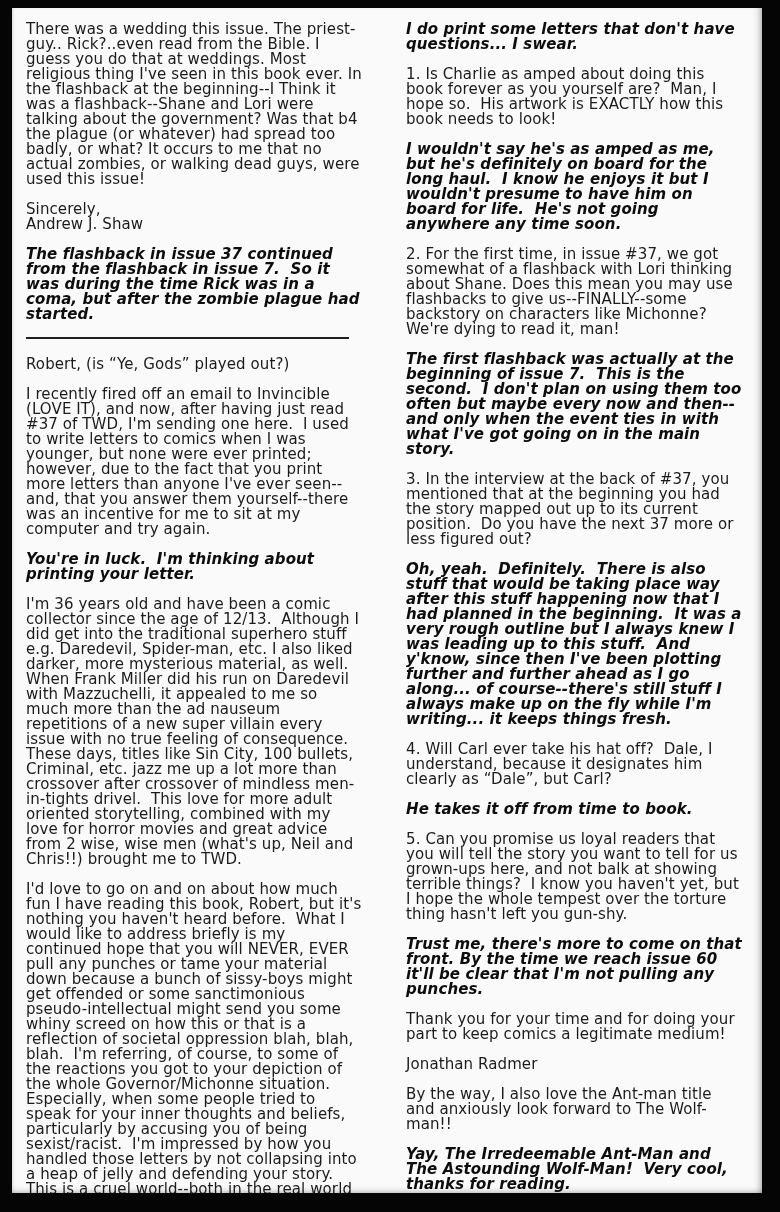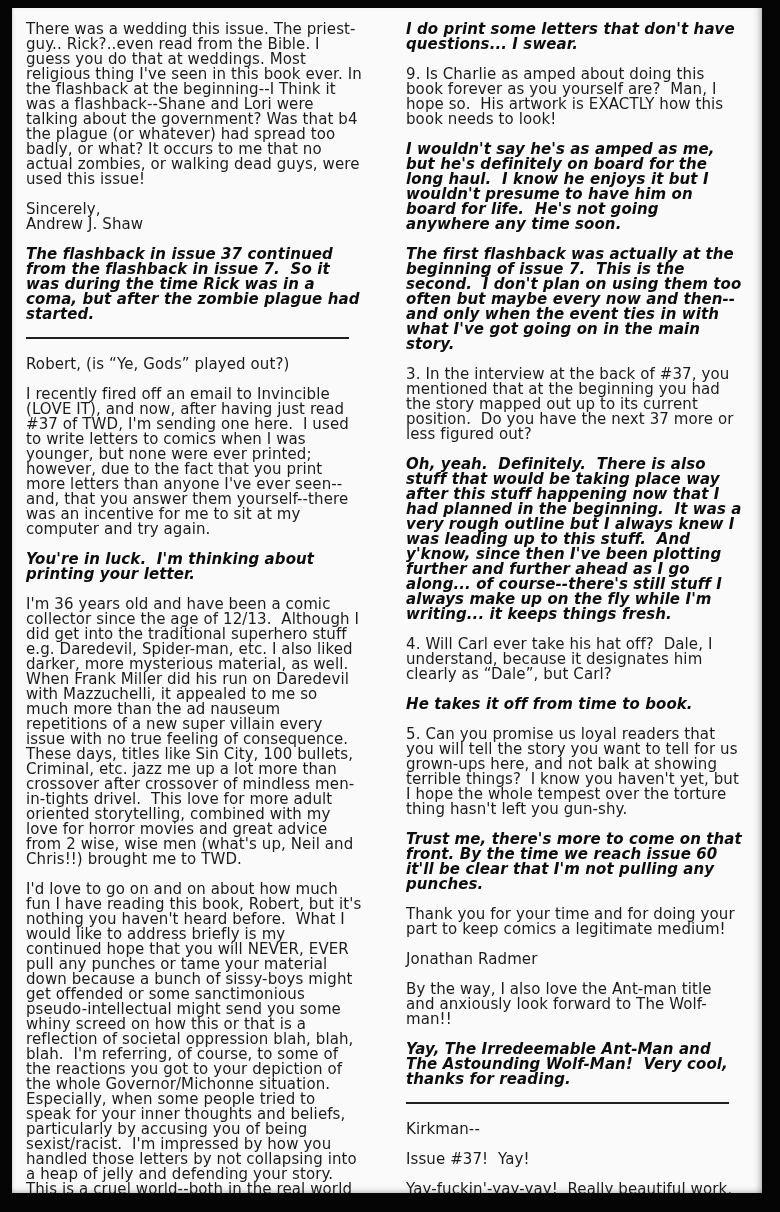--- a/index.html
+++ b/index.html
@@ -66,22 +66,23 @@
       <p class="para bold">The flashback in issue 37 continued from the flashback in issue 7.  So it was during the time Rick was in a coma, but after the zombie plague had started.</p>
       <div class="rule"></div>
       <p class="para">Robert, (is “Ye, Gods” played out?)</p>
       <p class="para">I recently fired off an email to Invincible (LOVE IT), and now, after having just read #37 of TWD, I'm sending one here.  I used to write letters to comics when I was younger, but none were ever printed; however, due to the fact that you print more letters than anyone I've ever seen--and, that you answer them yourself--there was an incentive for me to sit at my computer and try again.</p>
       <p class="para bold">You're in luck.  I'm thinking about printing your letter.</p>
       <p class="para">I'm 36 years old and have been a comic collector since the age of 12/13.  Although I did get into the traditional superhero stuff e.g. Daredevil, Spider-man, etc. I also liked darker, more mysterious material, as well.  When Frank Miller did his run on Daredevil with Mazzuchelli, it appealed to me so much more than the ad nauseum repetitions of a new super villain every issue with no true feeling of consequence.  These days, titles like Sin City, 100 bullets, Criminal, etc. jazz me up a lot more than crossover after crossover of mindless men-in-tights drivel.  This love for more adult oriented storytelling, combined with my love for horror movies and great advice from 2 wise, wise men (what's up, Neil and Chris!!) brought me to TWD.</p>
       <p class="para">I'd love to go on and on about how much fun I have reading this book, Robert, but it's nothing you haven't heard before.  What I would like to address briefly is my continued hope that you will NEVER, EVER pull any punches or tame your material down because a bunch of sissy-boys might get offended or some sanctimonious pseudo-intellectual might send you some whiny screed on how this or that is a reflection of societal oppression blah, blah, blah.  I'm referring, of course, to some of the reactions you got to your depiction of the whole Governor/Michonne situation.  Especially, when some people tried to speak for your inner thoughts and beliefs, particularly by accusing you of being sexist/racist.  I'm impressed by how you handled those letters by not collapsing into a heap of jelly and defending your story.  This is a cruel world--both in the real world and, especially, in the TWD one--and bad things happen.  It's unfortunately symptomatic of our PC society to label anything perceived as negative towards certain individuals/groups as racist, etc.  Not to overstate it, but how dare they pretend to know what you think, Robert, or, for that matter, what the rest of us do!</p>
     </div>
   <div class="col">
       <p class="para bold">I do print some letters that don't have questions... I swear.</p>
-      <p class="para">9. Is Charlie as amped about doing this book forever as you yourself are?  Man, I hope so.  His artwork is EXACTLY how this book needs to look!</p>
+      <p class="para">1. Is Charlie as amped about doing this book forever as you yourself are?  Man, I hope so.  His artwork is EXACTLY how this book needs to look!</p>
       <p class="para bold">I wouldn't say he's as amped as me, but he's definitely on board for the long haul.  I know he enjoys it but I wouldn't presume to have him on board for life.  He's not going anywhere any time soon.</p>
+      <p class="para">2. For the first time, in issue #37, we got somewhat of a flashback with Lori thinking about Shane. Does this mean you may use flashbacks to give us--FINALLY--some backstory on characters like Michonne?  We're dying to read it, man!</p>
       <p class="para bold">The first flashback was actually at the beginning of issue 7.  This is the second.  I don't plan on using them too often but maybe every now and then--and only when the event ties in with what I've got going on in the main story.</p>
       <p class="para">3. In the interview at the back of #37, you mentioned that at the beginning you had the story mapped out up to its current position.  Do you have the next 37 more or less figured out?</p>
       <p class="para bold">Oh, yeah.  Definitely.  There is also stuff that would be taking place way after this stuff happening now that I had planned in the beginning.  It was a very rough outline but I always knew I was leading up to this stuff.  And y'know, since then I've been plotting further and further ahead as I go along... of course--there's still stuff I always make up on the fly while I'm writing... it keeps things fresh.</p>
       <p class="para">4. Will Carl ever take his hat off?  Dale, I understand, because it designates him clearly as “Dale”, but Carl?</p>
       <p class="para bold">He takes it off from time to book.</p>
       <p class="para">5. Can you promise us loyal readers that you will tell the story you want to tell for us grown-ups here, and not balk at showing terrible things?  I know you haven't yet, but I hope the whole tempest over the torture thing hasn't left you gun-shy.</p>
       <p class="para bold">Trust me, there's more to come on that front. By the time we reach issue 60 it'll be clear that I'm not pulling any punches.</p>
       <p class="para">Thank you for your time and for doing your part to keep comics a legitimate medium!</p>
       <p class="para">Jonathan Radmer</p>
       <p class="para">By the way, I also love the Ant-man title and anxiously look forward to The Wolf-man!!</p>

